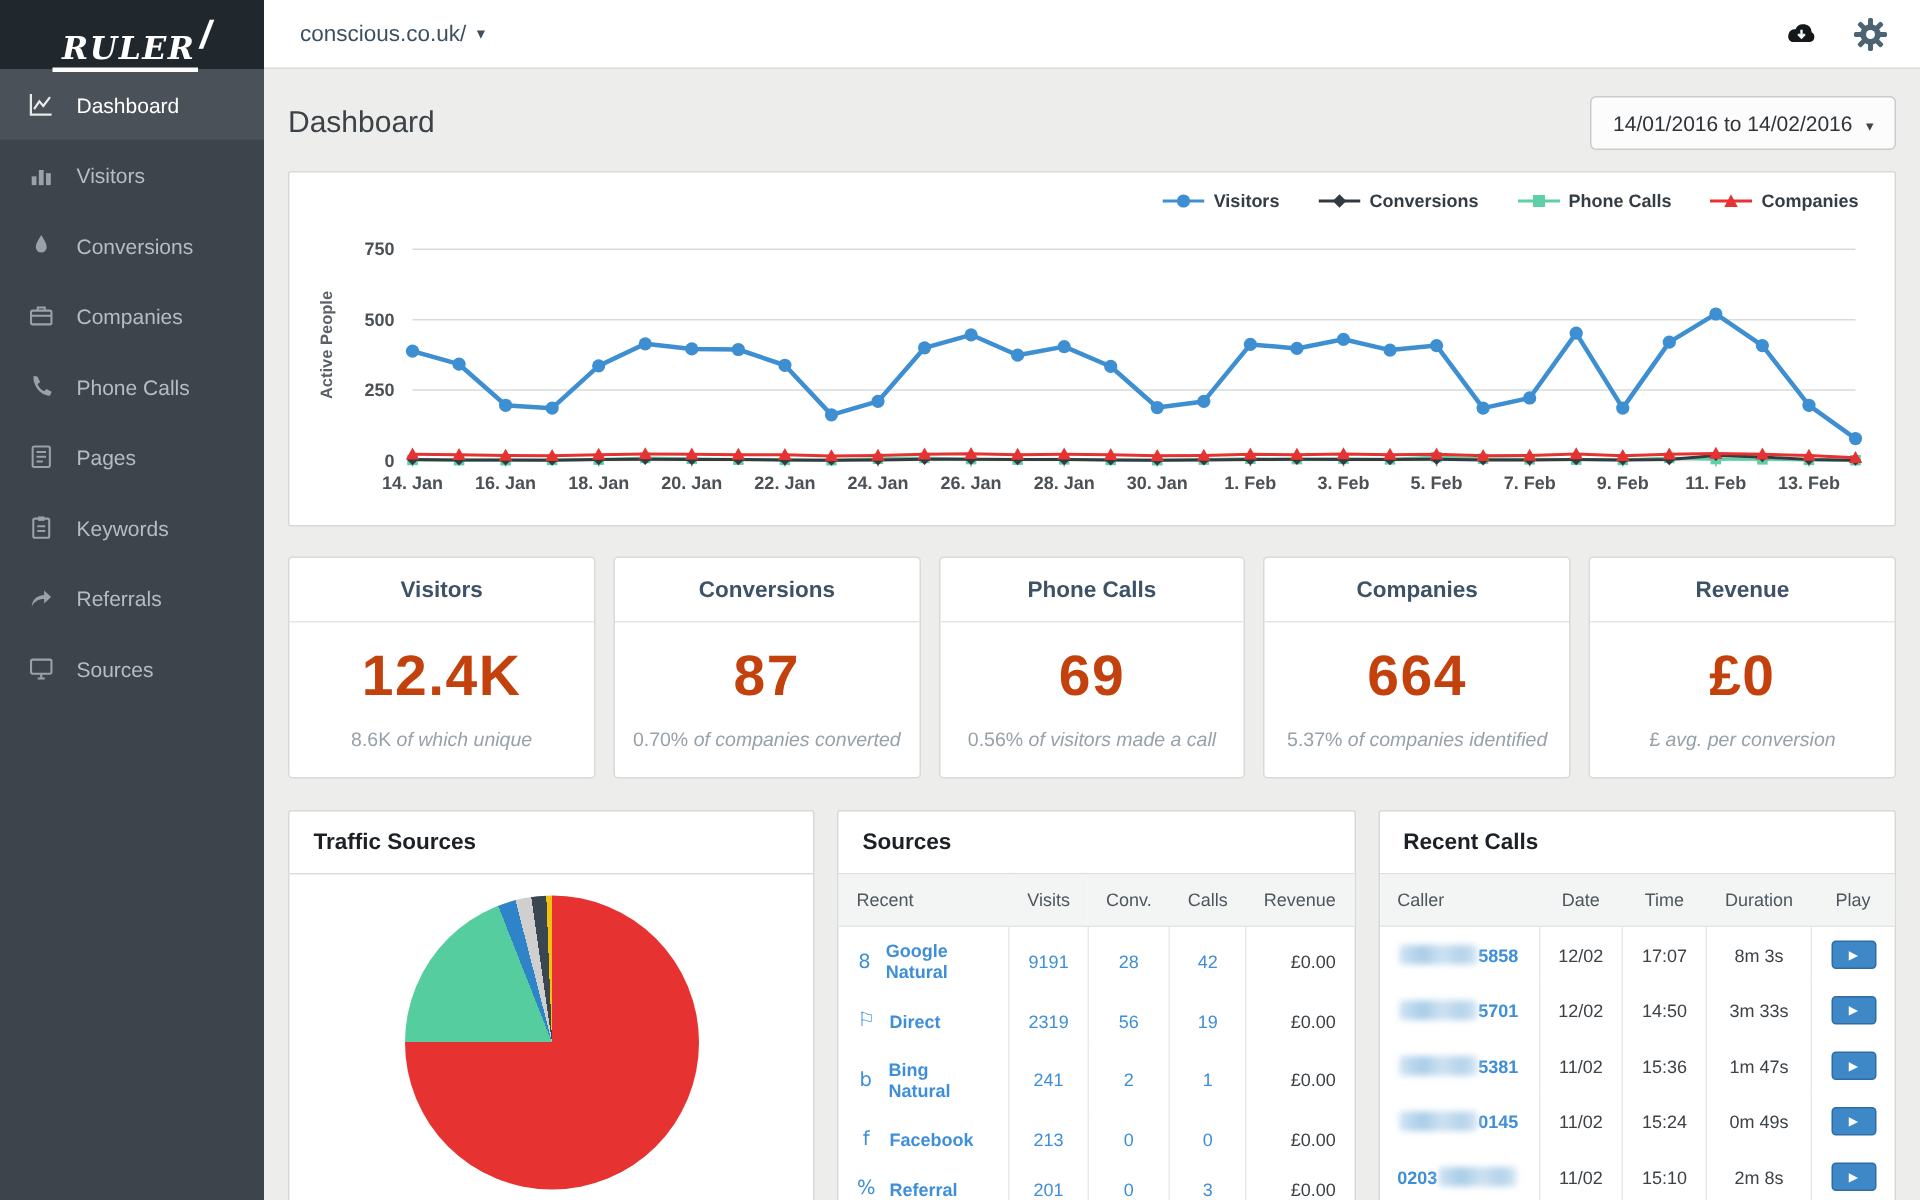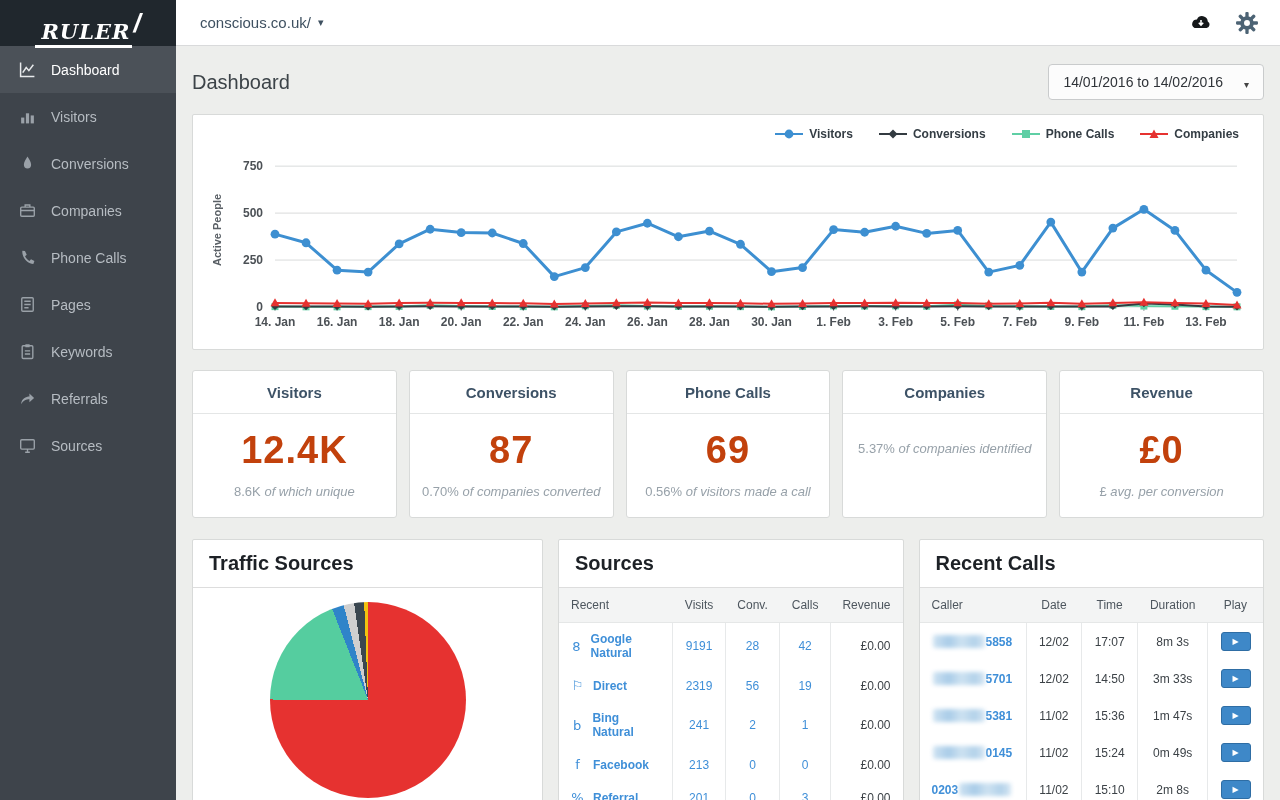--- a/index.html
+++ b/index.html
@@ -26,42 +26,42 @@
     align-items:center; justify-content:space-between; padding:0 22px 0 24px; flex-shrink:0; }
   .site-selector { color:#3e5060; font-size:15px; cursor:pointer; display:flex; align-items:center; gap:7px; }
   .site-selector .caret { font-size:11px; color:#3e5060; }
   .topbar-icons { display:flex; align-items:center; gap:24px; }
   .tb-icon { width:22px; height:22px; cursor:pointer; display:inline-flex; }
 
   .content { padding:14px 16px 0 16px; }
   .page-head { display:flex; align-items:center; justify-content:space-between; height:44px; margin-bottom:10px; }
   .page-title { font-size:20px; font-weight:500; color:#3c4348; }
   .date-range { background:#fcfcfc; border:1px solid #c9cbcc; border-radius:4px; padding:9px 14px;
-    font-size:14px; color:#2f3338; font-family:inherit; cursor:pointer; display:flex; align-items:flex-end; gap:21px; }
+    font-size:14px; color:#2f3338; font-family:inherit; cursor:pointer; display:flex; align-items:flex-end; gap:9px; }
   .date-range .caret { font-size:10px; color:#444; }
 
   
   .panel { background:#fff; border:1px solid #d8dad9; border-radius:2px; }
   .chart-panel { padding:10px 14px 4px 14px; margin-bottom:20px; }
   .chart-legend { display:flex; justify-content:flex-end; gap:26px; padding:2px 10px 4px 0; }
   .cl-item { display:flex; align-items:center; gap:6px; font-size:12px; font-weight:bold; color:#343d44; }
 
   
   .stats-row { display:flex; gap:12px; margin-bottom:21px; }
   .stat-card { flex:1; background:#fff; border:1px solid #d8dad9; border-radius:3px; text-align:center; }
   .stat-title { font-size:15px; font-weight:bold; color:#3d5266; padding:13px 0 12px; border-bottom:1px solid #e4e6e6; }
   .stat-body { padding:15px 6px 18px; }
   .stat-value { font-size:38px; font-weight:bold; color:#c2410c; letter-spacing:1px; }
   .stat-note { margin-top:12px; font-size:13px; color:#97a1a9; }
   .stat-note .nv { font-style:normal; }
   .stat-note .nt { font-style:italic; }
 
   
   .bottom-row { display:flex; gap:15px; align-items:flex-start; }
-  .panel-title { font-size:20px; font-weight:bold; color:#1d2126; padding:12px 16px; border-bottom:1px solid #ddd; }
+  .panel-title { font-size:15px; font-weight:bold; color:#1d2126; padding:12px 16px; border-bottom:1px solid #ddd; }
 
   .traffic-panel { width:351px; flex-shrink:0; height:274px; }
   .pie-wrap { display:flex; flex-direction:column; align-items:center; padding-top:14px; }
   .pie { width:196px; height:196px; border-radius:50%; }
 
   .table-panel { flex:1; height:274px; }
   table { width:100%; border-collapse:collapse; font-size:12px; }
   thead td { background:#f3f4f4; color:#4d565e; padding:10px 12px; border-bottom:1px solid #e5e7e7; }
   tbody td { padding:9px 12px; border-left:1px solid #e7e9ea; color:#3c4247; }
   tbody td:first-child { border-left:none; }
@@ -435,20 +435,21 @@
           <div class="stat-card">
             <div class="stat-title">Phone Calls</div>
             <div class="stat-body">
               <div class="stat-value">69</div>
               <div class="stat-note"><span class="nv">0.56%</span> <span class="nt">of visitors made a call</span></div>
             </div>
           </div>
           <div class="stat-card">
             <div class="stat-title">Companies</div>
             <div class="stat-body">
+              <div class="stat-value">664</div>
               <div class="stat-note"><span class="nv">5.37%</span> <span class="nt">of companies identified</span></div>
             </div>
           </div>
           <div class="stat-card">
             <div class="stat-title">Revenue</div>
             <div class="stat-body">
               <div class="stat-value">£0</div>
               <div class="stat-note"><span class="nv">£</span> <span class="nt">avg. per conversion</span></div>
             </div>
           </div>

